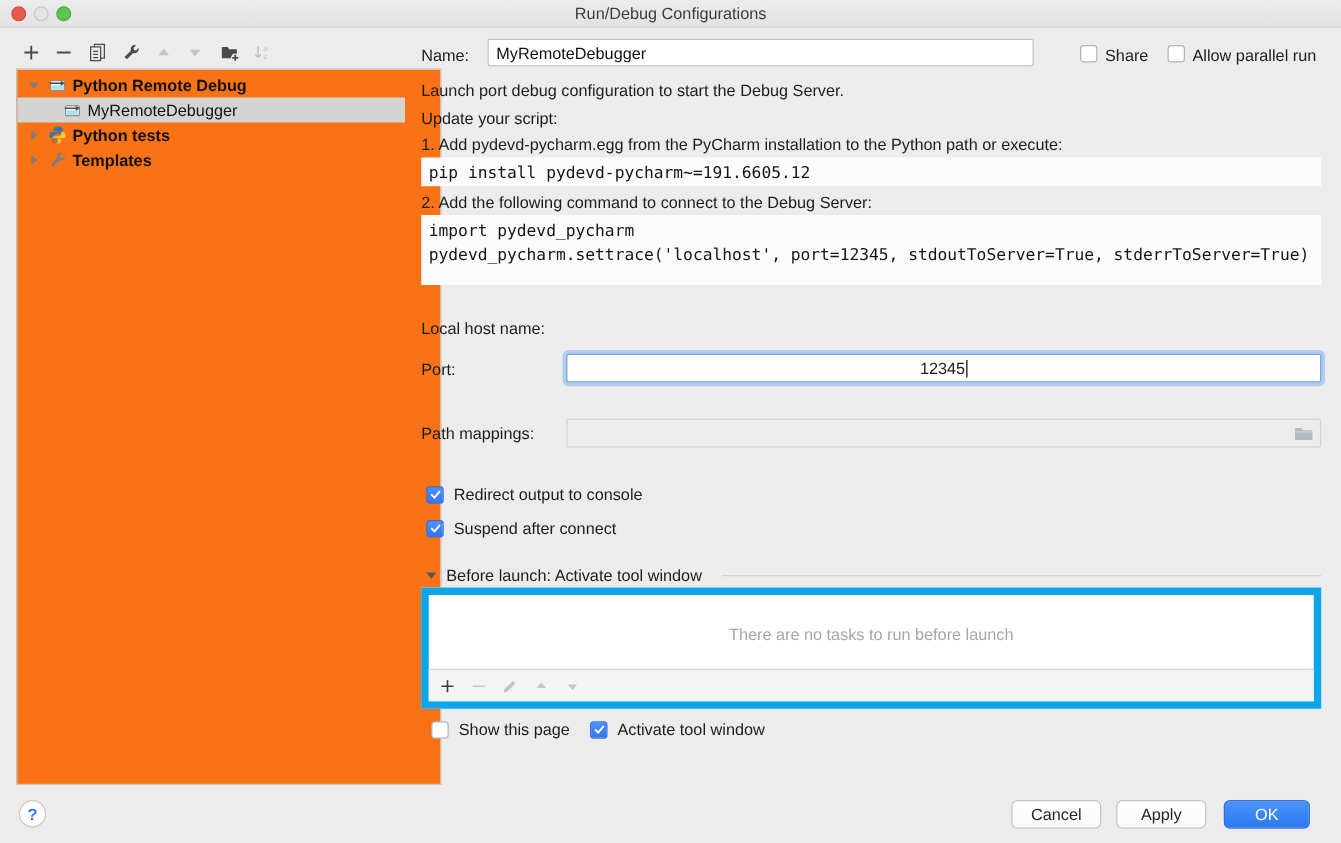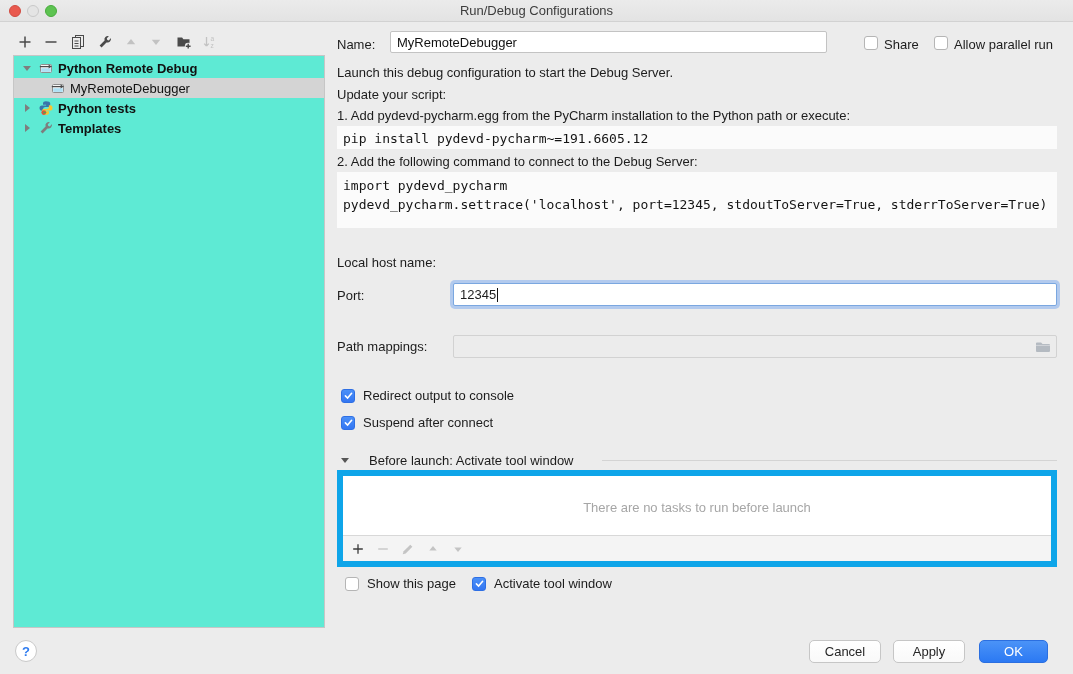--- a/index.html
+++ b/index.html
@@ -18,22 +18,22 @@
   .light.red { left:9px; background:#e9594e; border:0.5px solid #d14b41; }
   .light.min { left:27px; background:#e4e4e4; border:0.5px solid #c9c9c9; }
   .light.grn { left:45px; background:#5dc351; border:0.5px solid #48ac3d; }
 
   
   .ltb-icon { position:absolute; top:33px; width:17px; height:17px; display:flex;
     align-items:center; justify-content:center; }
   .ltb-icon svg { width:16px; height:16px; }
 
   
-  .panel { position:absolute; left:13px; top:55px; width:312px; height:573px;
-    background:#5eead4; border:1px solid #c6c6c6;text-decoration:underline; }
+  .panel { position:absolute; left:13px; top:55px; width:340px; height:573px;
+    background:#f97316; border:1px solid #c6c6c6;text-decoration:underline; }
   .trow { position:absolute; left:0; width:310px; height:20px; display:flex; align-items:center; }
   .trow .lbl { font-weight:bold; color:#111; }
   .trow.sel { background:#d4d4d4; }
   .trow.sel .lbl { font-weight:normal; }
   .tri-r { width:0; height:0; border-top:4px solid transparent; border-bottom:4px solid transparent;
     border-left:5px solid #7e7e7e; }
   .tri-d { width:0; height:0; border-left:4px solid transparent; border-right:4px solid transparent;
     border-top:5px solid #7e7e7e; }
   .ticon { width:16px; height:16px; margin:0 4px; flex:none; }
   .ticon svg { width:16px; height:16px; display:block; }
@@ -47,21 +47,21 @@
     font-family:inherit; font-size:13px; color:#111; padding:0 6px; line-height:20px; }
   input.field { outline:none; width:100%; }
   .codeblock { background:#fbfbfb; font-family:"DejaVu Sans Mono","Liberation Mono",monospace;
     font-size:13px; color:#141414; padding-left:6px; white-space:pre; }
   .cb { width:14px; height:14px; border-radius:3px; background:#fff; border:1px solid #b5b5b5;
     display:inline-flex; align-items:center; justify-content:center; flex:none; }
   .cb.on { background:linear-gradient(#4b90f8,#3376f2); border:1px solid #2e6fe4; }
   .cb svg { width:11px; height:11px; }
   .cbrow { display:flex; align-items:center; gap:8px; }
   .portfield { background:#fff; border:1px solid #7aa7e0; border-radius:2px;
-    box-shadow:0 0 0 3px rgba(140,180,240,.6); padding:0 6px; line-height:21px; display:flex; align-items:center; }
+    box-shadow:0 0 0 3px rgba(140,180,240,.6); padding:0 6px; line-height:21px; display:flex; align-items:center;justify-content:center; }
   .caret { display:inline-block; width:1px; height:14px; background:#111; margin-left:1px; }
   .disabledfield { background:#ececec; border:1px solid #d2d2d2; border-radius:2px; position:relative; }
   .disabledfield .folderbtn { position:absolute; right:5px; top:3px; width:16px; height:16px; }
   .hline { height:1px; background:#d4d4d4; flex:1; margin-left:8px; }
   .groupbox { border:6px solid #0ea5e9; background:#fff; }
   .groupstrip { position:absolute; left:0; right:0; bottom:0; height:26px; background:#f4f4f4;
     border-top:1px solid #d8d8d8; display:flex; align-items:center; padding-left:8px; gap:11px; }
   .groupstrip svg { width:14px; height:14px; }
   .emptytext { position:absolute; left:0; right:0; top:24px; text-align:center; color:#a6a6a6; }
 
@@ -189,21 +189,21 @@
 
   <div class="abs txt" style="left:0; top:37px">Name:</div>
   <div class="abs" style="left:53px; top:31px; width:437px">
     <input class="field" value="MyRemoteDebugger" style="">
   </div>
   <span class="cb abs" style="left:527px; top:36px"></span>
   <div class="abs txt" style="left:547px; top:37px">Share</div>
   <span class="cb abs" style="left:597px; top:36px"></span>
   <div class="abs txt" style="left:617px; top:37px">Allow parallel run</div>
 
-  <div class="abs txt" style="left:0; top:65px">Launch this debug configuration to start the Debug Server.</div>
+  <div class="abs txt" style="left:0; top:65px">Launch port debug configuration to start the Debug Server.</div>
   <div class="abs txt" style="left:0; top:87px">Update your script:</div>
   <div class="abs txt" style="left:0; top:108px">1. Add pydevd-pycharm.egg from the PyCharm installation to the Python path or execute:</div>
   <div class="abs codeblock" style="left:0; top:126px; width:720px; height:23px; line-height:25px">pip install pydevd-pycharm~=191.6605.12</div>
   <div class="abs txt" style="left:0; top:154px">2. Add the following command to connect to the Debug Server:</div>
   <div class="abs codeblock" style="left:0; top:172px; width:720px; height:56px; padding-top:4px; line-height:19px"><span>import pydevd_pycharm</span>
 <span>pydevd_pycharm.settrace('localhost', port=12345, stdoutToServer=True, stderrToServer=True)</span></div>
 
   <div class="abs txt" style="left:0; top:255px">Local host name:</div>
   <div class="abs txt" style="left:0; top:288px">Port:</div>
   <div class="abs portfield" style="left:116px; top:283px; width:604px; height:23px">
@@ -232,21 +232,21 @@
   </div>
   <div class="abs cbrow" style="left:4px; top:415px">
     <span class="cb on">
       <svg viewBox="0 0 12 12">
           <path d="M2.6 6.4L5 8.8l4.4-5.2" stroke="#fff" stroke-width="1.7" fill="none" stroke-linecap="round"></path>
         </svg>
     </span>
     <span class="txt">Suspend after connect</span>
   </div>
 
-  <div class="abs" style="left:4px; top:453px; width:716px; display:flex; align-items:center; gap:20px">
+  <div class="abs" style="left:4px; top:453px; width:716px; display:flex; align-items:center; gap:8px">
     <span class="tri-d" style="border-top-color:#565656"></span>
     <span class="txt">Before launch: Activate tool window</span>
     <span class="hline"></span>
   </div>
   <div class="abs groupbox" style="left:0; top:470px; width:720px; height:97px">
     <div class="emptytext">There are no tasks to run before launch</div>
     <div class="groupstrip">
       <svg viewBox="0 0 16 16">
           <path d="M8 2.5v11M2.5 8h11" stroke="#3d3d3d" stroke-width="1.5" fill="none"></path>
         </svg>

